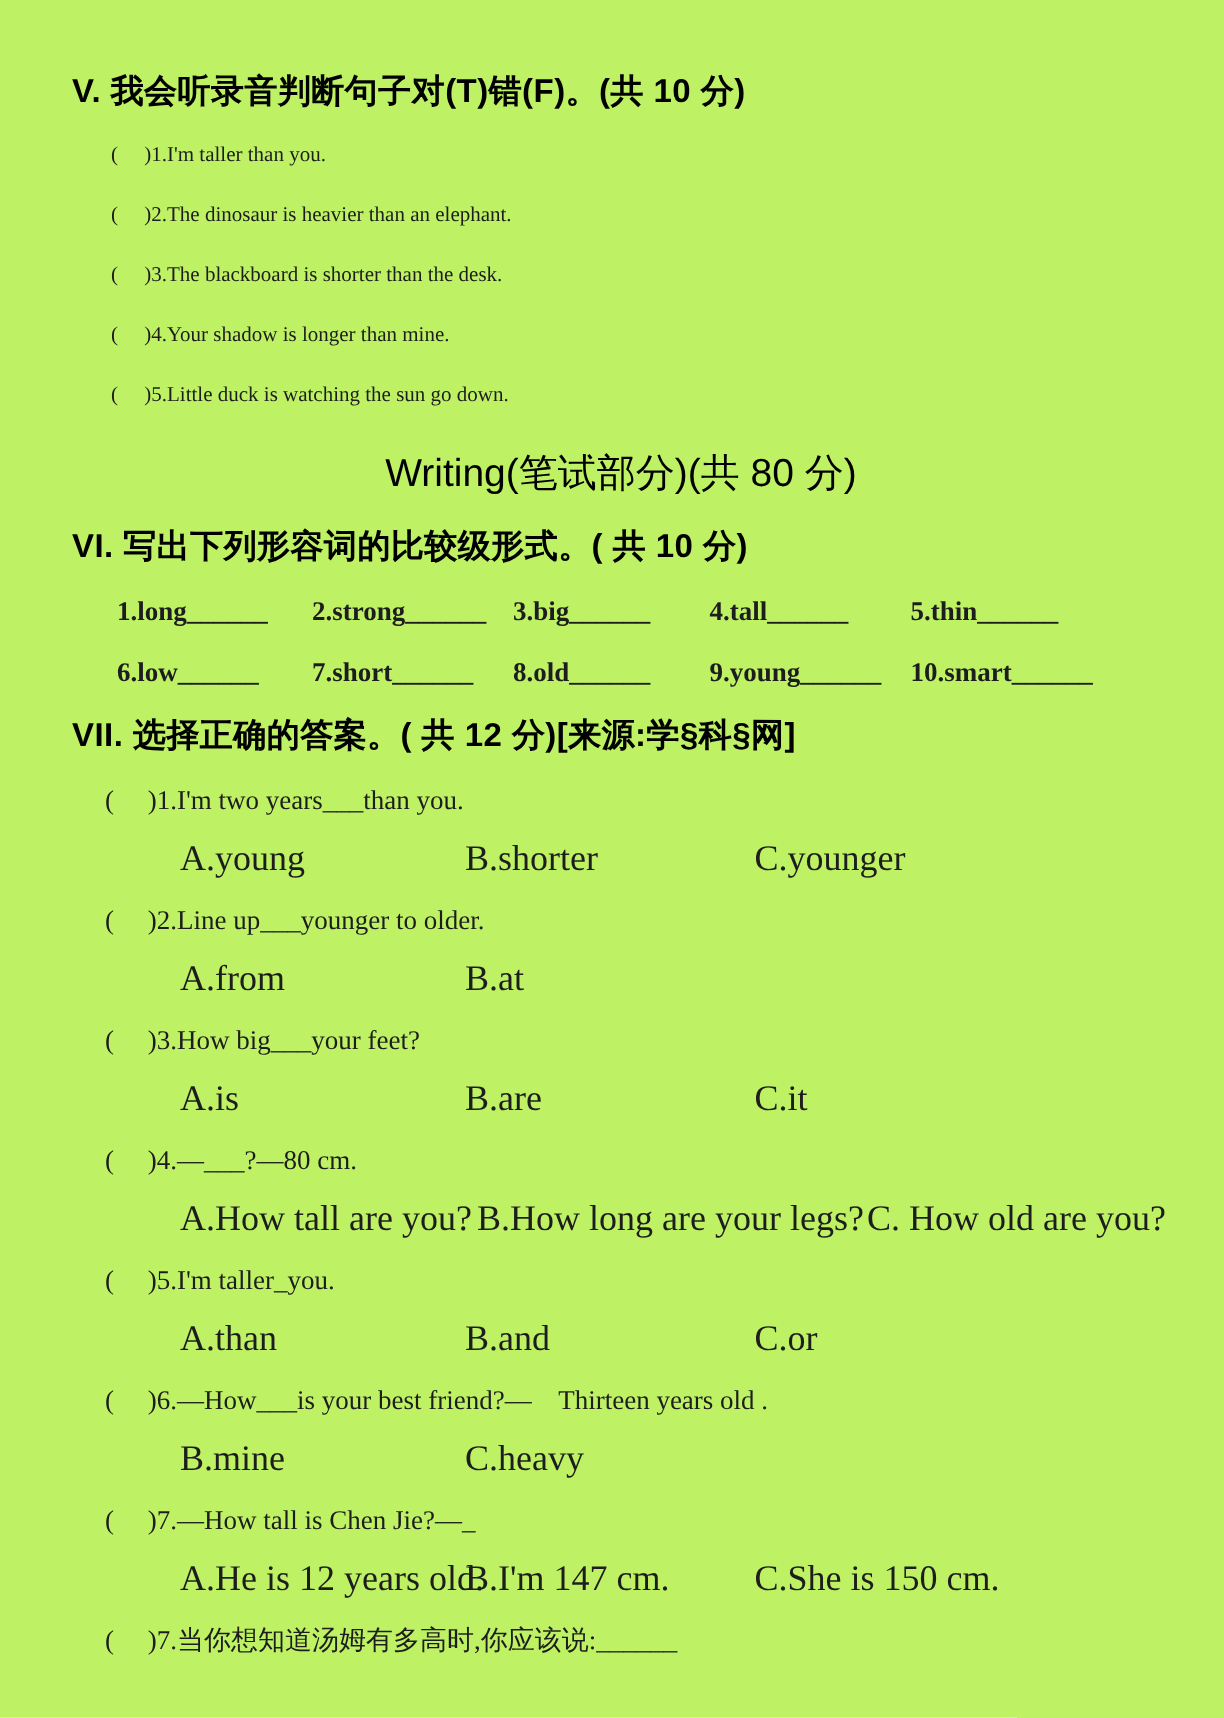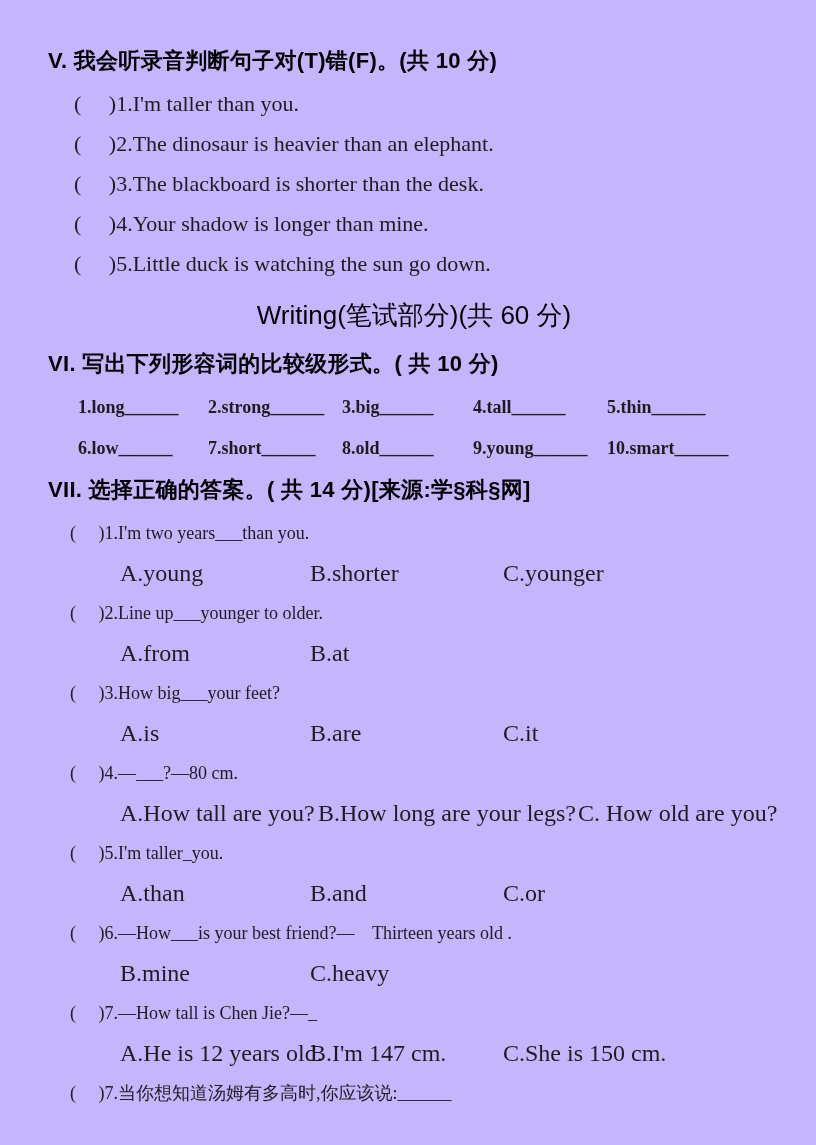--- a/index.html
+++ b/index.html
@@ -12,42 +12,42 @@
     height: 1145px;
     overflow: hidden;
     font-family: "Liberation Serif", serif;
     color: #1d1d1d;
   }
   .page {
     box-sizing: border-box;
     width: 816px;
     height: 1145px;
     padding: 46px 36px 0 48px;
-    background: #c4b5fd;
+    background: #bef264;
   }
   .sec-heading {
     font-family: "Liberation Sans", sans-serif;
     font-weight: bold;
     font-size: 22px;
     color: #000000;
     margin: 0 0 8px 0;
     letter-spacing: 0.3px;
     white-space: pre;
   }
   .writing-heading {
     font-family: "Liberation Sans", sans-serif;
     font-weight: 500;
     font-size: 26px;
     color: #000000;
     text-align: center;
     margin: 14px 0 16px 0;
     white-space: pre;
   }
   .line {
-    font-size: 22px;
+    font-size: 14px;
     white-space: pre;
     height: 40px;
     display: flex;
     align-items: center;
     margin-left: 26px;
   }
   .vi-block { margin: 4px 0 2px 0; font-weight: bold; }
   .vi-row {
     display: grid;
     grid-template-columns: 130px 134px 131px 134px auto;
@@ -87,30 +87,30 @@
   <div class="sec-heading">V. 我会听录音判断句子对(T)错(F)。(共 10 分)</div>
 
   <div id="v-items">
       <div class="line">(     )1.I'm taller than you.</div>
       <div class="line">(     )2.The dinosaur is heavier than an elephant.</div>
       <div class="line">(     )3.The blackboard is shorter than the desk.</div>
       <div class="line">(     )4.Your shadow is longer than mine.</div>
       <div class="line">(     )5.Little duck is watching the sun go down.</div>
     </div>
 
-  <div class="writing-heading">Writing(笔试部分)(共 60 分)</div>
+  <div class="writing-heading">Writing(笔试部分)(共 80 分)</div>
 
   <div class="sec-heading">VI. 写出下列形容词的比较级形式。( 共 10 分)</div>
 
   <div id="vi-rows" class="vi-block">
       <div class="vi-row"><span class="blank">1.long______</span><span class="blank">2.strong______</span><span class="blank">3.big______</span><span class="blank">4.tall______</span><span class="blank">5.thin______</span></div>
       <div class="vi-row"><span class="blank">6.low______</span><span class="blank">7.short______</span><span class="blank">8.old______</span><span class="blank">9.young______</span><span class="blank">10.smart______</span></div>
     </div>
 
-  <div class="sec-heading" style="margin-top:6px;">VII. 选择正确的答案。( 共 14 分)[来源:学§科§网]</div>
+  <div class="sec-heading" style="margin-top:6px;">VII. 选择正确的答案。( 共 12 分)[来源:学§科§网]</div>
 
   <div id="vii-questions">
       <div class="q-stem">(     )1.I'm two years___than you.</div>
       <div class="opt-row"><span>A.young</span><span>B.shorter</span><span>C.younger</span></div>
       <div class="q-stem">(     )2.Line up___younger to older.</div>
       <div class="opt-row"><span>A.from</span><span>B.at</span></div>
       <div class="q-stem">(     )3.How big___your feet?</div>
       <div class="opt-row"><span>A.is</span><span>B.are</span><span>C.it</span></div>
       <div class="q-stem">(     )4.—___?—80 cm.</div>
       <div class="opt-row wide"><span>A.How tall are you?</span><span>B.How long are your legs?</span><span>C. How old are you?</span></div>

